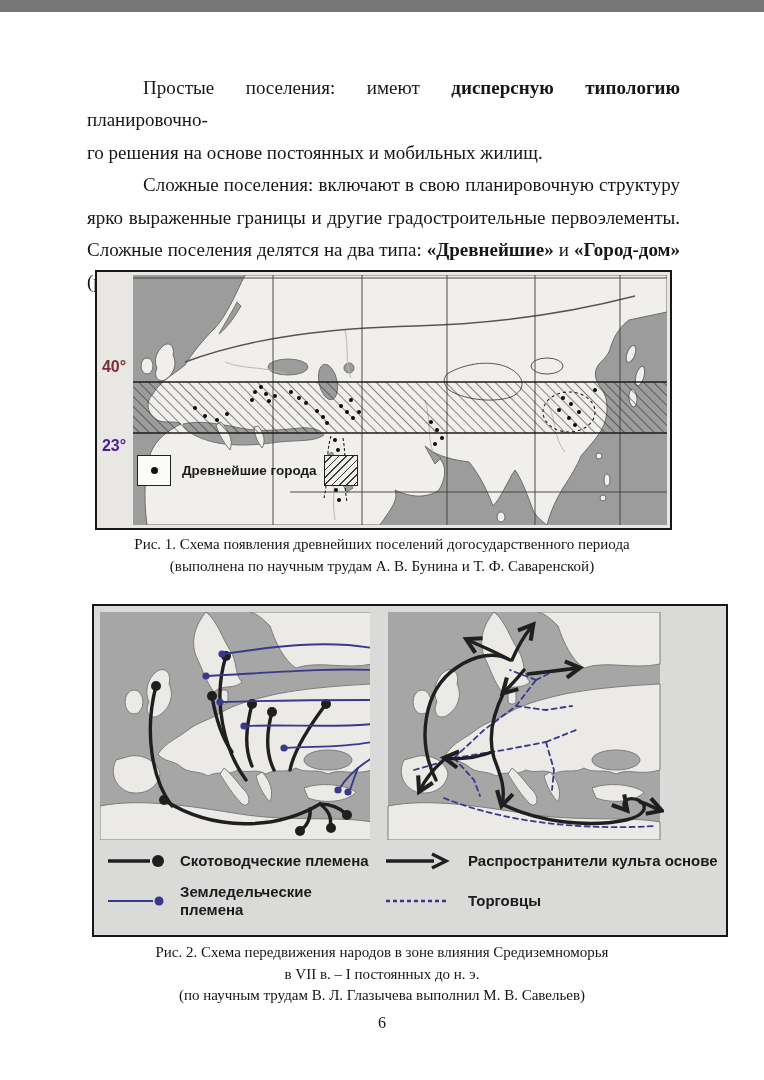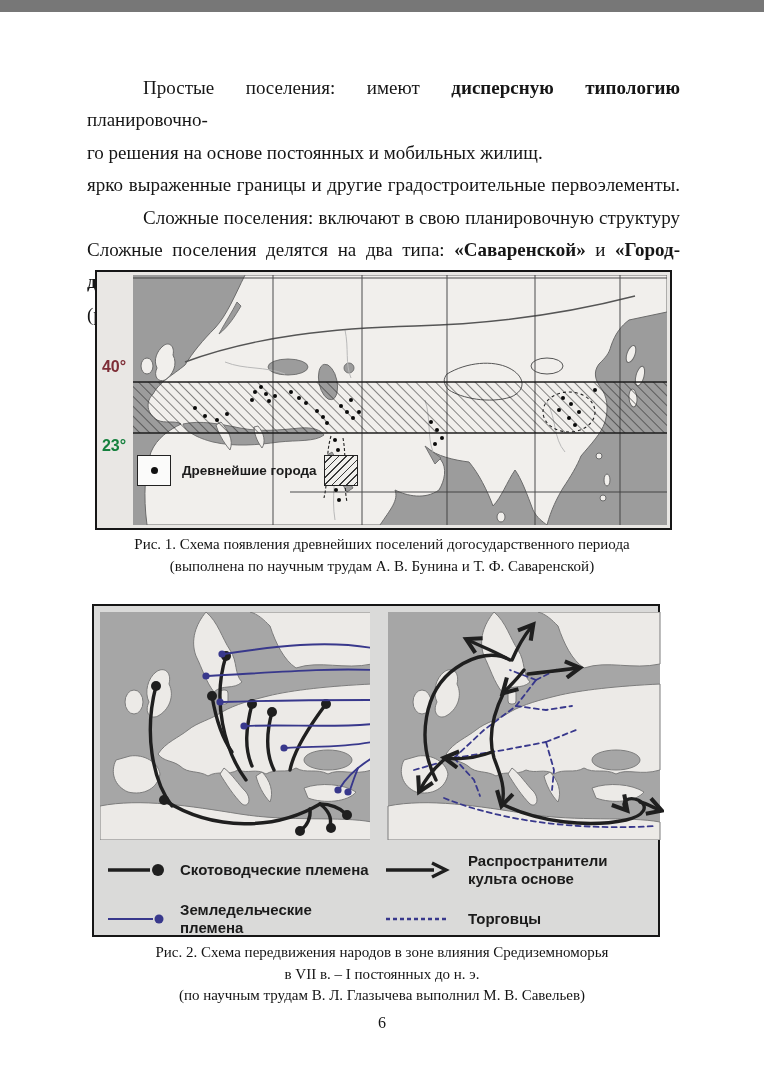--- a/index.html
+++ b/index.html
@@ -28,44 +28,44 @@
   .f1lab{font-family:"Liberation Sans",sans-serif;font-weight:bold;font-size:13.5px;color:#1c1c1c;line-height:1.18;}
   .f1lab.wrap{width:172px;}
 
   
   .caption{position:absolute;left:50px;right:50px;text-align:center;font-size:15px;line-height:21.5px;color:#141414;}
   .cap1{top:522px;}
   .cap2{top:930px;}
   .pagenum{position:absolute;left:0;right:0;top:1002px;text-align:center;font-size:16px;}
 
   
-  .fig2{position:absolute;left:92px;top:592px;width:568px;height:333px;border:2.4px solid #161616;
+  .fig2{position:absolute;left:92px;top:592px;width:636px;height:333px;border:2.4px solid #161616;
         background:#dadad9;box-sizing:border-box;margin:0;}
   .fig2 svg.maps{display:block;margin:0;}
   .f2legend{position:absolute;left:12px;top:246px;right:6px;display:grid;
             grid-template-columns:64px 194px 74px 1fr;column-gap:10px;row-gap:13px;align-items:center;}
   .f2lab{font-family:"Liberation Sans",sans-serif;font-weight:bold;font-size:15px;color:#1b1b1b;line-height:1.2;}
   .blk{stroke:#1f1f1f;}
   .blu{stroke:#38388c;}
   .blufill{fill:#38388c;}
 </style>
 </head>
 <body>
 
 <div class="page">
 
   <div class="bodytext">
       <div class="para">
         <div class="line indent stretch"><span>Простые поселения: имеют </span><b>дисперсную типологию</b><span> планировочно-</span></div>
         <div class="line"><span>го решения на основе постоянных и мобильных жилищ.</span></div>
       </div>
       <div class="para">
+        <div class="line indent stretch"><span>Сложные поселения: включают в свою планировочную структуру</span></div>
         <div class="line stretch"><span>ярко выраженные границы и другие градостроительные первоэлементы.</span></div>
-        <div class="line indent stretch"><span>Сложные поселения: включают в свою планировочную структуру</span></div>
-        <div class="line stretch"><span>Сложные поселения делятся на два типа: </span><b>«Саваренской»</b><span> и </span><b>«Город-дом»</b></div>
+        <div class="line stretch"><span>Сложные поселения делятся на два типа: </span><b>«Древнейшие»</b><span> и </span><b>«Город-дом»</b></div>
         <div class="line"><span>(рис. 3).</span></div>
       </div>
     </div>
 
   <figure class="fig1">
     <svg width="577" height="260" viewBox="0 0 577 260">
       <defs>
         <clipPath id="mapclip1">
             <rect x="38" y="5" width="534" height="250"></rect>
           </clipPath>
@@ -189,21 +189,21 @@
 
         <g fill="none" stroke="#222">
           <ellipse cx="474" cy="142" rx="26" ry="20" stroke-dasharray="3 3" stroke-width="1.1"></ellipse>
           <path d="M236,166 C230,186 234,206 229,228" stroke-dasharray="3 2" stroke-width="1.1"></path>
           <path d="M248,168 C252,190 248,212 252,232" stroke-dasharray="3 2" stroke-width="1.1"></path>
         </g>
       </g>
     </svg>
 
     <div class="lat lat40" style="color:#7e2d36;">40°</div>
-    <div class="lat lat23" style="color:#15803d;">23°</div>
+    <div class="lat lat23" style="color:#4c1d95;">23°</div>
 
     <div class="f1legend">
       <div class="f1row">
         <span class="f1sym">
             <span class="f1dot"></span>
           </span>
         <span class="f1lab">Древнейшие города</span>
       </div>
       <div class="f1row">
         <span class="f1sym hatchbox"></span>

